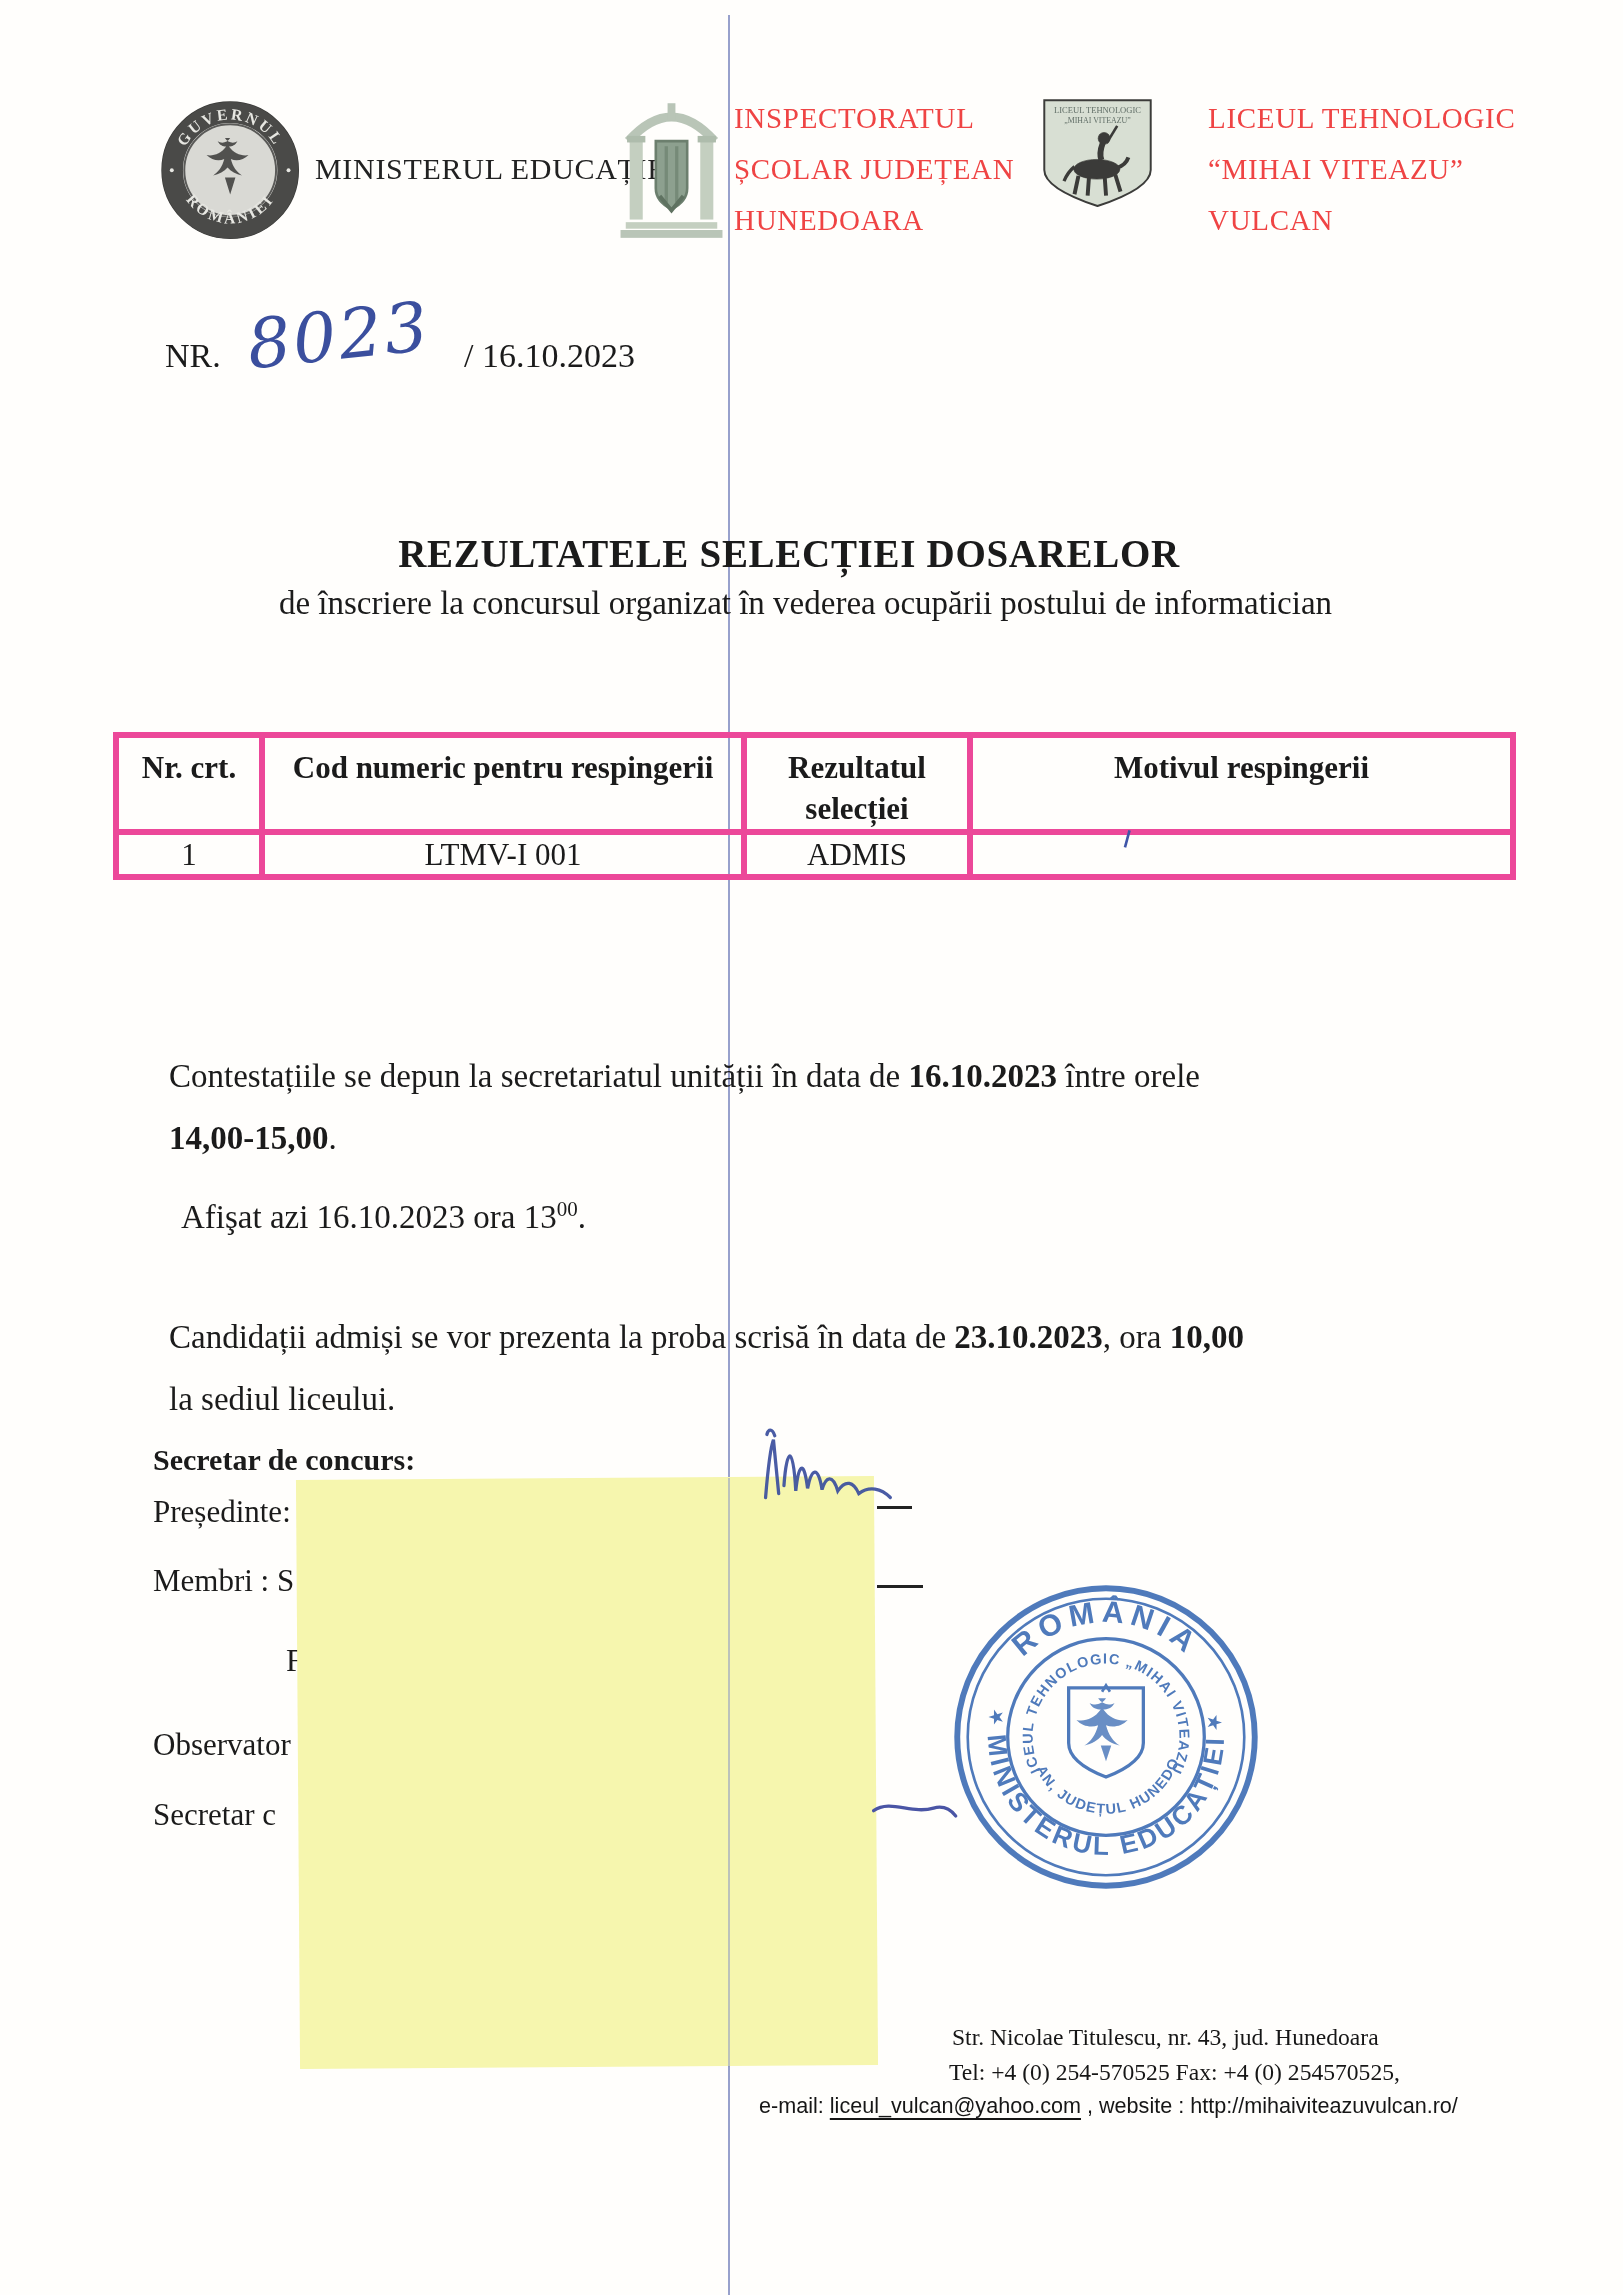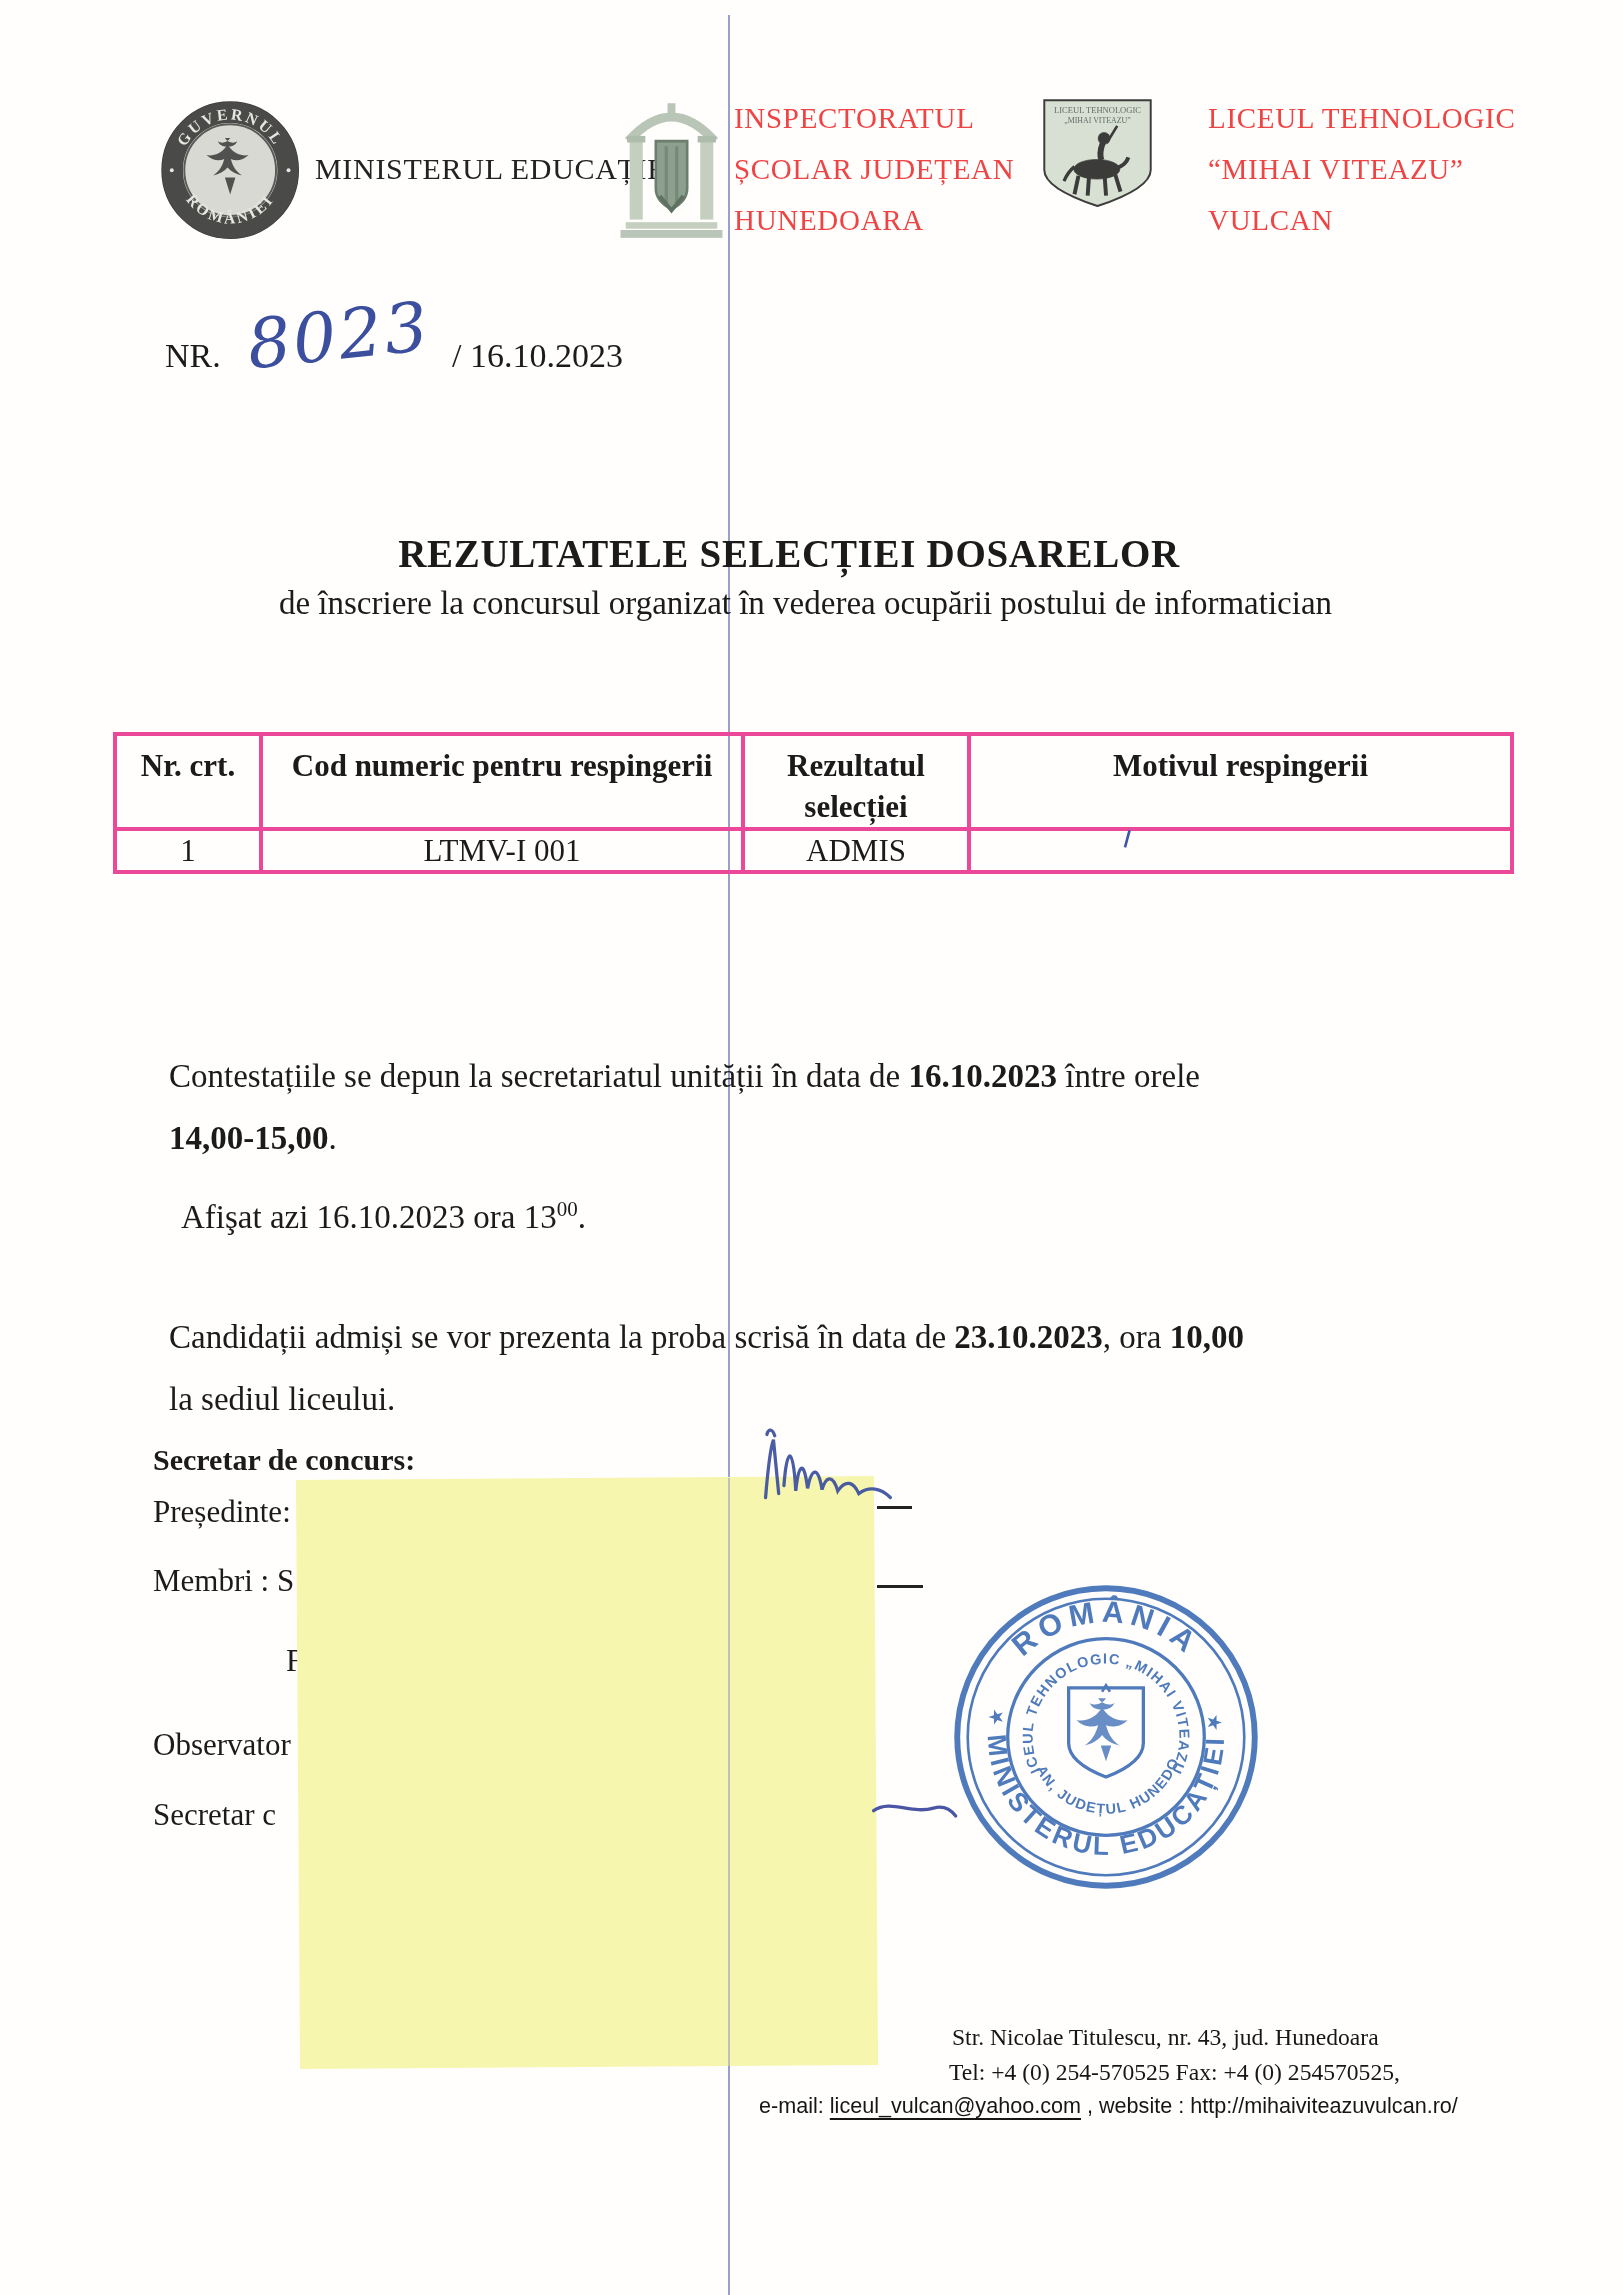--- a/index.html
+++ b/index.html
@@ -15,21 +15,21 @@
   .fold-line{width:2px;background:#8d97c6;opacity:.9;}
   
   .nr-label{font-size:34px;}
   .nr-hand{font-family:"DejaVu Serif",serif;font-style:italic;font-size:68px;color:#3b4f9e;transform:rotate(-6deg);letter-spacing:2.6px;}
   .nr-date{font-size:34px;}
   
   .title{width:100%;text-align:center;font-size:39px;font-weight:bold;letter-spacing:0.7px;}
   .subtitle{width:100%;text-align:center;font-size:33px;}
   
   table.doc{border-collapse:collapse;border:3.3px solid #161616;table-layout:fixed;}
-  table.doc th,table.doc td{border:4px solid #ec4899;padding:0 4px;}
+  table.doc th,table.doc td{border:6px solid #ec4899;padding:0 4px;}
   table.doc th{font-size:31px;font-weight:bold;vertical-align:top;padding-top:9.2px;text-align:center;line-height:41px;}
   table.doc td{font-size:31px;text-align:center;vertical-align:middle;height:39px;}
   
   .para{font-size:33px;line-height:62px;margin-left:16px;}
   .b{font-weight:bold;}
   sup{font-size:21px;}
   
   .comisia-label{font-size:30px;font-weight:bold;}
   .comisia-row{font-size:31px;}
   .redaction{background:#f6f6ae;transform:rotate(-0.4deg);}
@@ -103,21 +103,21 @@
   <div class="abs hdr-text" style="left:1208px;top:93px">
     <div>LICEUL TEHNOLOGIC</div>
     <div>“MIHAI VITEAZU”</div>
     <div>VULCAN</div>
   </div>
 
   <div class="abs fold-line" style="left:728px;top:15px;height:2280px"></div>
 
   <span class="abs nr-label" style="left:165px;top:337px">NR.</span>
   <span class="abs nr-hand" style="left:247px;top:296px">8023</span>
-  <span class="abs nr-date" style="left:452px;top:337px">/ 16.10.2023</span>
+  <span class="abs nr-date" style="left:464px;top:337px">/ 16.10.2023</span>
 
   <div class="abs title" style="left:-23px;top:531px">REZULTATELE SELECȚIEI DOSARELOR</div>
   <div class="abs subtitle" style="left:-6.5px;top:585px">de înscriere la concursul organizat în vederea ocupării postului de informatician</div>
 
   <table class="doc abs" style="left:113px;top:732px">
     <colgroup>
         <col style="width:146px">
         <col style="width:482px">
         <col style="width:226px">
         <col style="width:543px">

